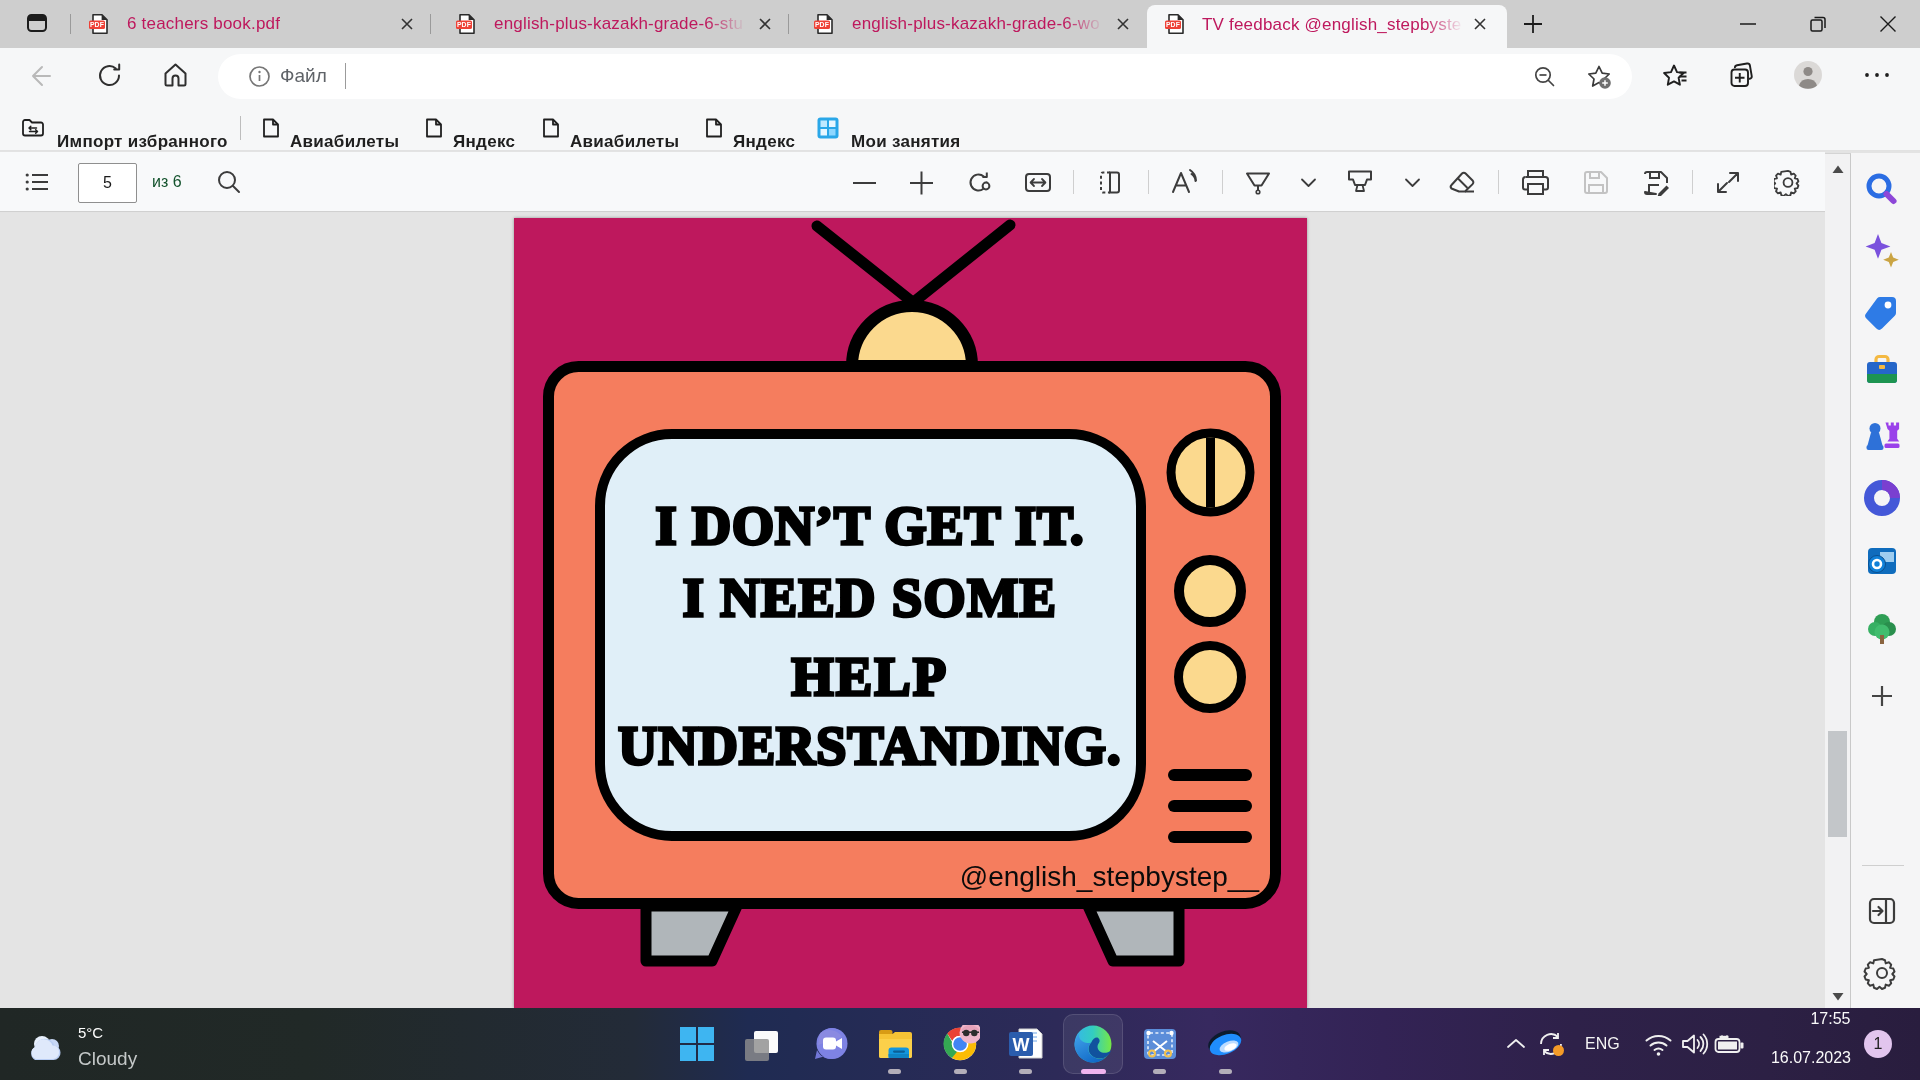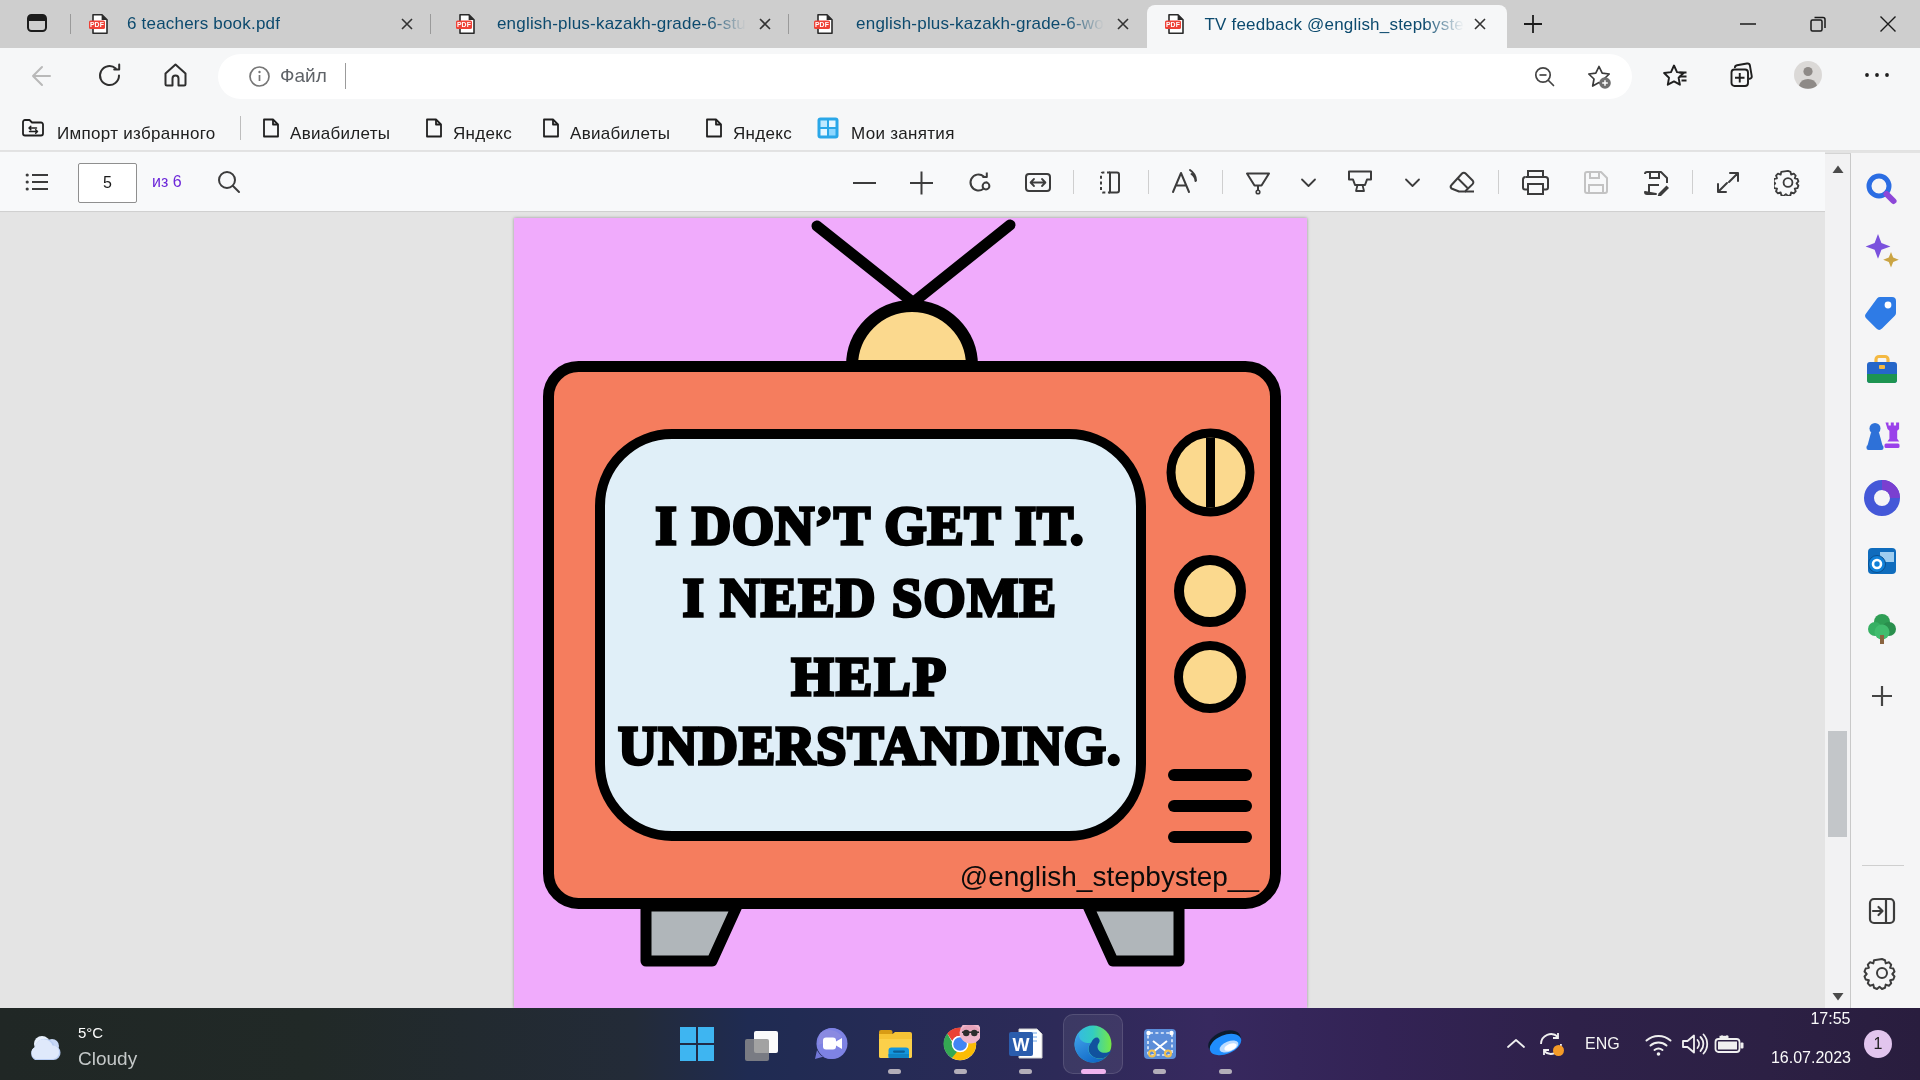--- a/index.html
+++ b/index.html
@@ -3,40 +3,40 @@
 <meta charset="utf-8">
 <style>
   * { margin:0; padding:0; box-sizing:border-box; }
   html,body { width:1920px; height:1080px; overflow:hidden; font-family:"Liberation Sans", sans-serif; }
   .abs { position:absolute; }
   #stage { position:relative; width:1920px; height:1080px; background:#e3e3e3; }
 
   
   #tabbar { position:absolute; left:0; top:0; width:1920px; height:48px; background:#cecece; }
   .tabsep { position:absolute; top:14px; width:1px; height:20px; background:#9a9a9a; }
-  .tabtitle { position:absolute; top:14px; font-size:17px; letter-spacing:0.2px; color:#0c4a6e; white-space:nowrap; overflow:hidden;text-align:right; }
+  .tabtitle { position:absolute; top:14px; font-size:17px; letter-spacing:0.2px; color:#be185d; white-space:nowrap; overflow:hidden; }
   .tabx { position:absolute; top:16px; width:16px; height:16px; color:#333; }
   .pdfico { position:absolute; width:22px; height:22px; top:13px; }
   #activetab { position:absolute; left:1147px; top:5px; width:360px; height:43px; background:#f6f7f8; border-radius:8px 8px 0 0; }
 
   
   #navbar { position:absolute; left:0; top:48px; width:1920px; height:57px; background:#f6f7f8; }
   #omnibox { position:absolute; left:218px; top:6px; width:1414px; height:45px; background:#ffffff; border-radius:23px; }
 
   
   #bookmarks { position:absolute; left:0; top:105px; width:1920px; height:46px; background:#f6f7f8; border-bottom:1px solid #e2e2e2; font-size:17px; letter-spacing:0.3px; color:#202020; }
-  .bm { position:absolute; top:19px; white-space:nowrap; }
+  .bm { position:absolute; top:27px; white-space:nowrap;font-weight:bold; }
 
   
   #pdfbar { position:absolute; left:0; top:152px; width:1825px; height:60px; background:#f8f9fa; border-bottom:1px solid #d0d0d0; }
   .vsep { position:absolute; top:18px; width:1px; height:24px; background:#cfcfcf; }
 
   
   #viewer { position:absolute; left:0; top:213px; width:1825px; height:795px; background:#e4e4e4; }
-  #page { position:absolute; left:514px; top:5px; width:793px; height:790px; background:#f0abfc; box-shadow:0 0 3px rgba(0,0,0,.35); }
+  #page { position:absolute; left:514px; top:5px; width:793px; height:790px; background:#be185d; box-shadow:0 0 3px rgba(0,0,0,.35); }
 
   
   #scrollstrip { position:absolute; left:1825px; top:153px; width:26px; height:855px; background:#f2f2f3; border-top:1px solid #d4d4d4; border-right:1px solid #c9c9c9; }
   #thumb { position:absolute; left:3px; top:577px; width:19px; height:106px; background:#c3c6c9; }
 
   
   #sidebar { position:absolute; left:1851px; top:153px; width:69px; height:855px; background:#f5f5f6; }
   .sbi { position:absolute; left:9px; width:44px; height:44px; }
 
   
@@ -226,21 +226,21 @@
   <div id="pdfbar">
 
     <svg class="abs" style="left:24px;top:17px" width="26" height="26" viewBox="0 0 26 26">
       <circle cx="3.2" cy="6" r="1.6" fill="#3c3c3c"></circle>
         <circle cx="3.2" cy="13" r="1.6" fill="#3c3c3c"></circle>
         <circle cx="3.2" cy="20" r="1.6" fill="#3c3c3c"></circle>
       <path d="M8 6 h16 M8 13 h16 M8 20 h16" stroke="#3c3c3c" stroke-width="2"></path>
     </svg>
 
     <div class="abs" style="left:78px;top:11px;width:59px;height:40px;background:#fff;border:1px solid #8f8f8f;border-radius:2px;font-size:16px;color:#1a1a1a;text-align:center;line-height:38px">5</div>
-    <div class="abs" style="left:152px;top:21px;font-size:16px;color:#6d28d9">из 6</div>
+    <div class="abs" style="left:152px;top:21px;font-size:16px;color:#14532d">из 6</div>
     <svg class="abs" style="left:216px;top:17px" width="26" height="26" viewBox="0 0 26 26">
         <circle cx="11" cy="11" r="8" stroke="#3c3c3c" stroke-width="2" fill="none"></circle>
         <path d="M17 17 l6 6" stroke="#3c3c3c" stroke-width="2" stroke-linecap="round"></path>
       </svg>
 
     <svg class="abs" style="left:851px;top:19px" width="27" height="24" viewBox="0 0 27 24">
         <path d="M2 12 h23" stroke="#3c3c3c" stroke-width="2"></path>
       </svg>
     <svg class="abs" style="left:908px;top:18px" width="27" height="26" viewBox="0 0 27 26">
         <path d="M2 13 h23 M13.5 1.5 v23" stroke="#3c3c3c" stroke-width="2"></path>

